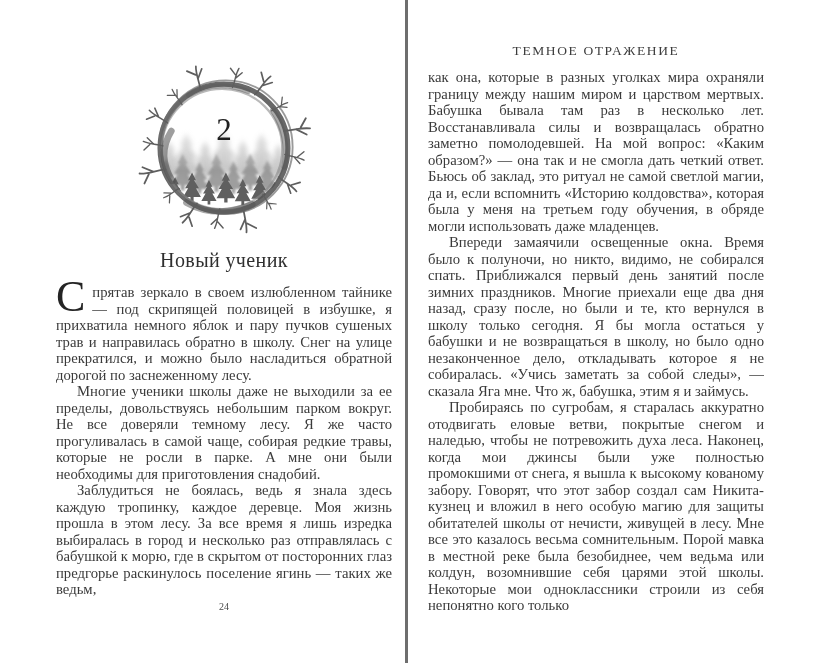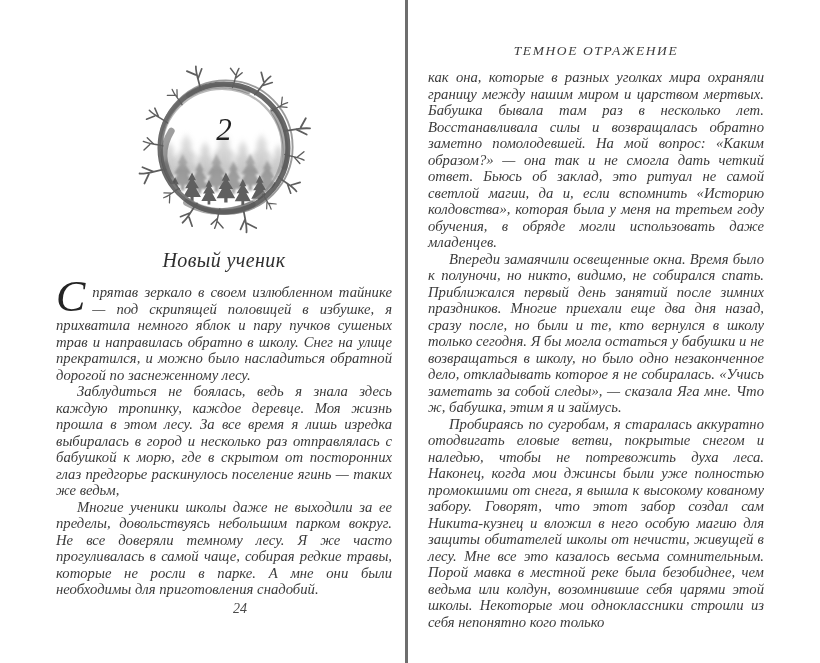--- a/index.html
+++ b/index.html
@@ -16,21 +16,20 @@
     position: absolute;
     left: 405px; top: 0;
     width: 3px; height: 663px;
     background: #6e6e6e;
   }
   .page {
     position: absolute;
     top: 0;
     width: 336px;
     height: 663px;
-    font-style: italic;
   }
   .page-left  { left: 56px; }
   .page-right { left: 428px; }
 
   .ornament-wrap {
     margin-top: 54px;
     text-align: center;
     line-height: 0;
   }
   .chapter-title {
@@ -65,24 +64,24 @@
     font-size: 13.5px;
     line-height: 16px;
     letter-spacing: 1.6px;
     color: #3c3c3c;
     white-space: nowrap;
   }
   .page-right .body-text { }
   .folio {
     position: absolute;
     top: 601px;
-    left: 16px;
+    left: 0;
     width: 100%;
     text-align: center;
-    font-size: 14px;
+    font-size: 10px;
     color: #4a4a4a;
   }
   .chapter-num-svg {
     font-family: "Liberation Serif", serif;
   }
 </style>
 </head>
 <body>
 
 <div class="stage">
@@ -173,22 +172,22 @@
         </g>
 
         <text class="chapter-num-svg" x="100" y="92" text-anchor="middle" font-size="33" fill="#1f1f1f">2</text>
       </svg>
     </div>
 
     <div class="chapter-title">Новый ученик</div>
 
     <div class="body-text">
       <p><span class="dropcap">С</span><span>прятав зеркало в своем излюбленном тайнике — под скрипящей половицей в избушке, я прихватила немного яблок и пару пучков сушеных трав и направилась обратно в школу. Снег на улице прекратился, и можно было насладиться обратной дорогой по заснеженному лесу.</span></p>
+      <p class="indent">Многие ученики школы даже не выходили за ее пределы, довольствуясь небольшим парком вокруг. Не все доверяли темному лесу. Я же часто прогуливалась в самой чаще, собирая редкие травы, которые не росли в парке. А мне они были необходимы для приготовления снадобий.</p>
       <p class="indent">Заблудиться не боялась, ведь я знала здесь каждую тропинку, каждое деревце. Моя жизнь прошла в этом лесу. За все время я лишь изредка выбиралась в город и несколько раз отправлялась с бабушкой к морю, где в скрытом от посторонних глаз предгорье раскинулось поселение ягинь — таких же ведьм,</p>
-      <p class="indent">Многие ученики школы даже не выходили за ее пределы, довольствуясь небольшим парком вокруг. Не все доверяли темному лесу. Я же часто прогуливалась в самой чаще, собирая редкие травы, которые не росли в парке. А мне они были необходимы для приготовления снадобий.</p>
     </div>
 
     <div class="folio">24</div>
   </div>
 
   <div class="page page-right">
 
     <div class="running-header">ТЕМНОЕ ОТРАЖЕНИЕ</div>
 
     <div class="body-text">

